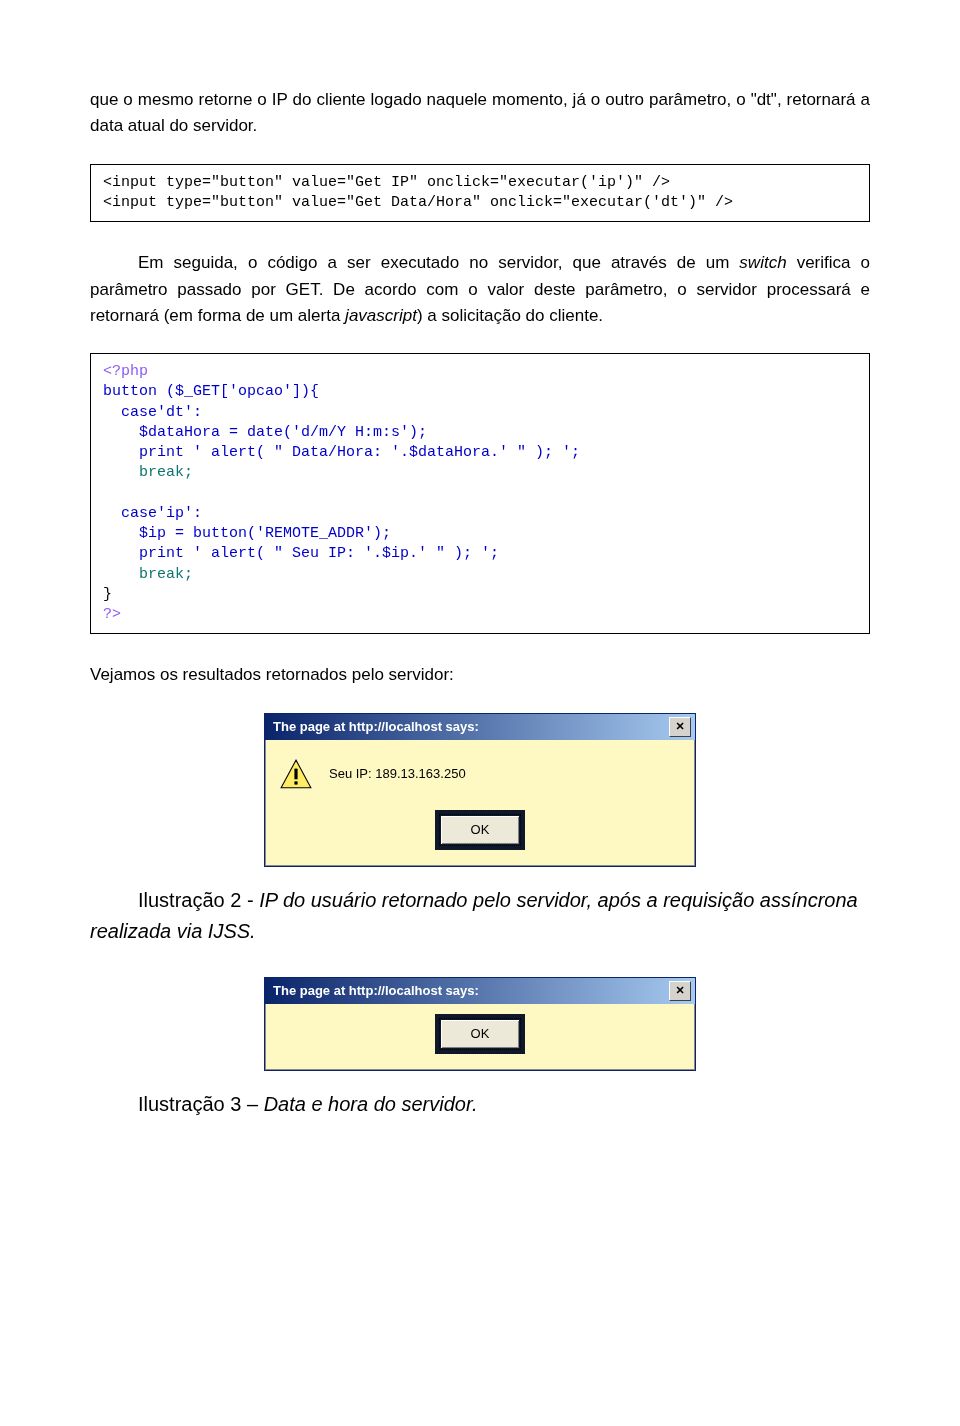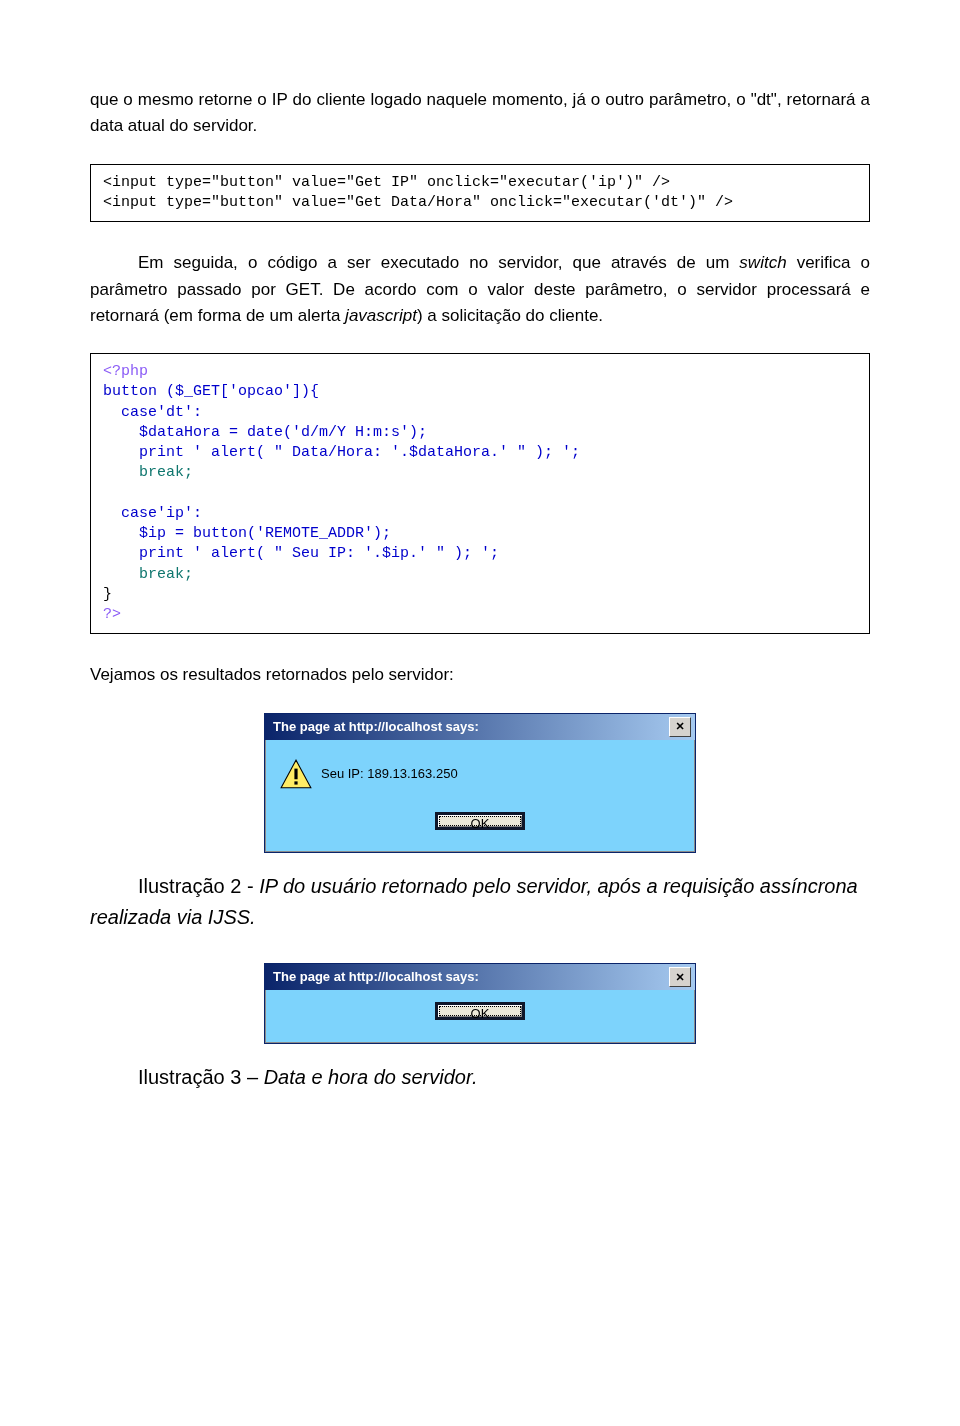--- a/index.html
+++ b/index.html
@@ -31,21 +31,21 @@
     line-height: 1.35;
     white-space: pre;
     overflow: hidden;
   }
   .codebox .red { color: #8b5cf6; }
   .codebox .blue { color: #00c; }
   .codebox .green { color: #0f766e; }
   .dialog {
     width: 430px;
     border: 1px solid #0a246a;
-    background: #7dd3fc;
+    background: #fef9c3;
     box-shadow: 0 0 0 1px #8a8a8a inset;
     margin: 0 auto 18px auto;
     padding-bottom: 16px;
   }
   .dialog-header {
     display: flex;
     align-items: center;
     justify-content: space-between;
     background: linear-gradient(to right, #0a246a, #a6caf0);
     color: #fff;
@@ -67,43 +67,43 @@
     justify-content: center;
     color: #000;
     font-family: Arial, sans-serif;
     font-size: 11px;
     font-weight: bold;
   }
   .dialog-body {
     display: flex;
     padding: 18px 14px 8px 14px;
     align-items: flex-start;
-    gap: 8px;
+    gap: 16px;
   }
   .warn-icon {
     width: 34px;
     height: 34px;
     flex: 0 0 34px;
   }
   .warn-icon svg { width: 34px; height: 34px; }
   .dialog-msg {
     font-family: Tahoma, sans-serif;
     font-size: 13px;
     color: #000;
     padding-top: 6px;
   }
   .dialog-actions {
     text-align: center;
     padding-top: 10px;
   }
   .ok-btn {
     width: 90px;
-    height: 18px;
+    height: 40px;
     background: #ece9d8;
-    border: 3px solid #0f172a;
+    border: 6px solid #0f172a;
     box-shadow: inset 1px 1px 0 #fff, inset -1px -1px 0 #808080;
     font-family: Tahoma, sans-serif;
     font-size: 13px;
     outline: 1px dotted #000;
     outline-offset: -5px;
   }
   .caption {
     font-style: italic;
     font-size: 20px;
     margin: 18px 0 30px 0;

